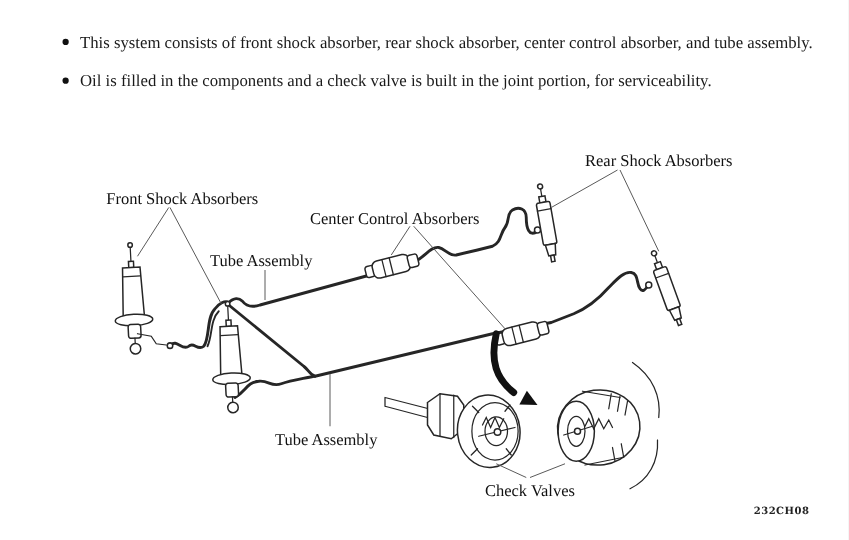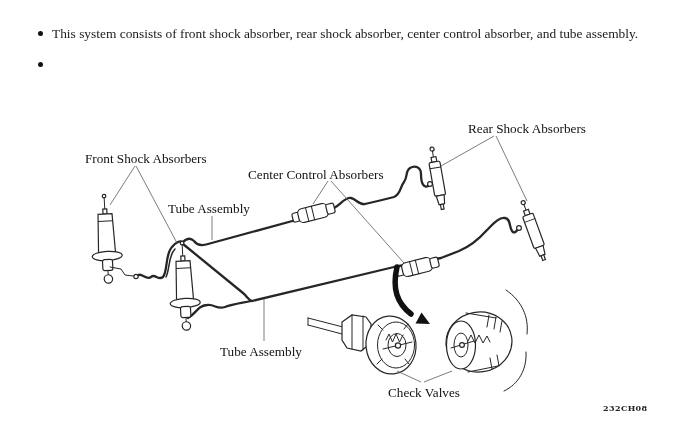--- a/index.html
+++ b/index.html
@@ -1,21 +1,21 @@
 <!DOCTYPE html>
 <html><head>
 <meta charset="utf-8">
 <style>
   html,body { margin:0; padding:0; background:#e8e8e8; }
   .page {
     position:relative; width:679px; height:432px; background:#ffffff;
     font-family:"Liberation Serif", serif; color:#1a1a1a; overflow:hidden;
     margin:0 auto;
   }
-  .bullets { position:absolute; top:23px; left:38px; width:602px;
+  .bullets { position:absolute; top:23px; left:50px; width:602px;
              list-style:none; margin:0; padding:0; }
   .bullet-item { display:flex; gap:9px; margin-bottom:9px; }
   .dot { flex:0 0 auto; width:5px; height:5px; border-radius:50%;
          background:#111; margin-top:8px; }
   .bullet-text { display:block; font-size:13.4px; line-height:22px;
                  text-align:justify; }
   .diagram-svg { position:absolute; left:0; top:0; width:679px; height:432px; }
 
   .tube   { fill:none; stroke:#262626; stroke-width:2.3;
             stroke-linecap:round; stroke-linejoin:round; }
@@ -36,20 +36,21 @@
 
 <div class="page">
 
   <ul class="bullets">
     <li class="bullet-item">
       <span class="dot"></span>
       <span class="bullet-text">This system consists of front shock absorber, rear shock absorber, center control absorber, and tube assembly.</span>
     </li>
     <li class="bullet-item">
       <span class="dot"></span>
+      <span class="bullet-text">Oil is filled in the components and a check valve is built in the joint portion, for serviceability.</span>
     </li>
   </ul>
 
   <svg class="diagram-svg" viewBox="0 0 679 432" xmlns="http://www.w3.org/2000/svg">
 
     <defs>
       <g id="front-shock">
         <circle cx="0" cy="-56" r="1.8" class="part"></circle>
         <line x1="0" y1="-54" x2="0" y2="-43" class="thin"></line>
         <rect x="-2" y="-43" width="4" height="5" class="part"></rect>

